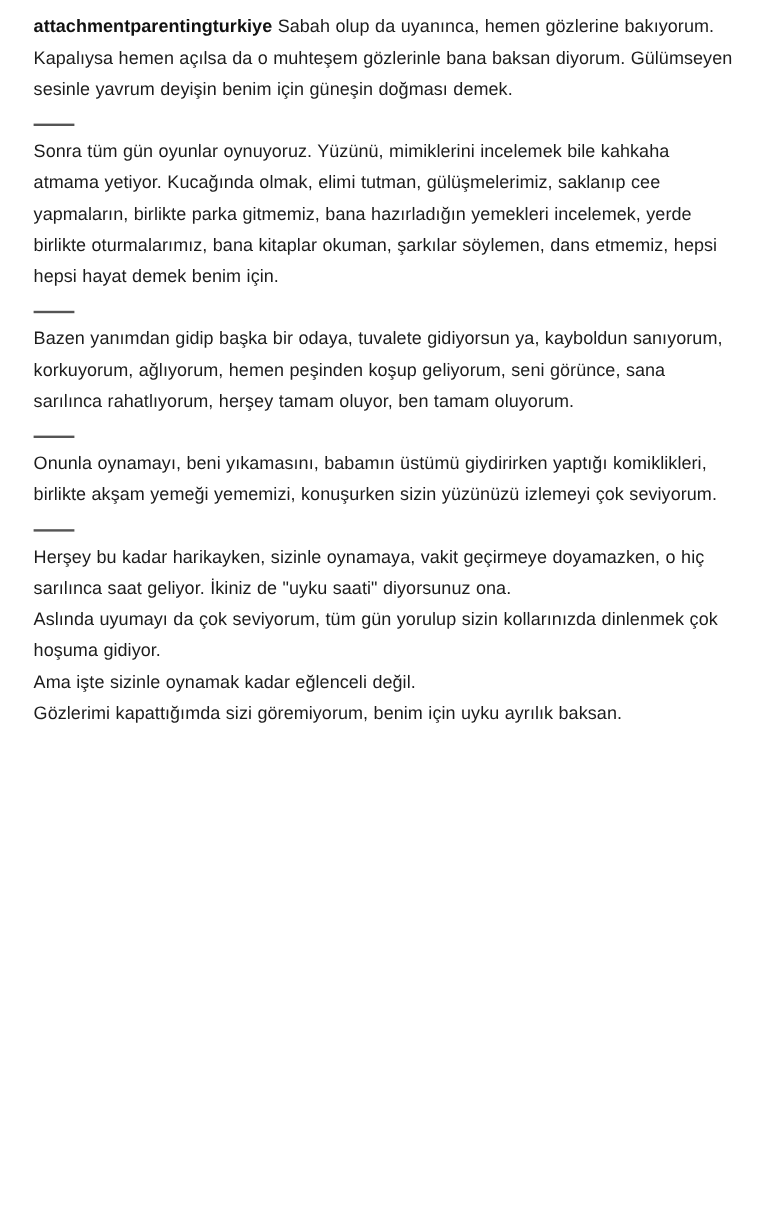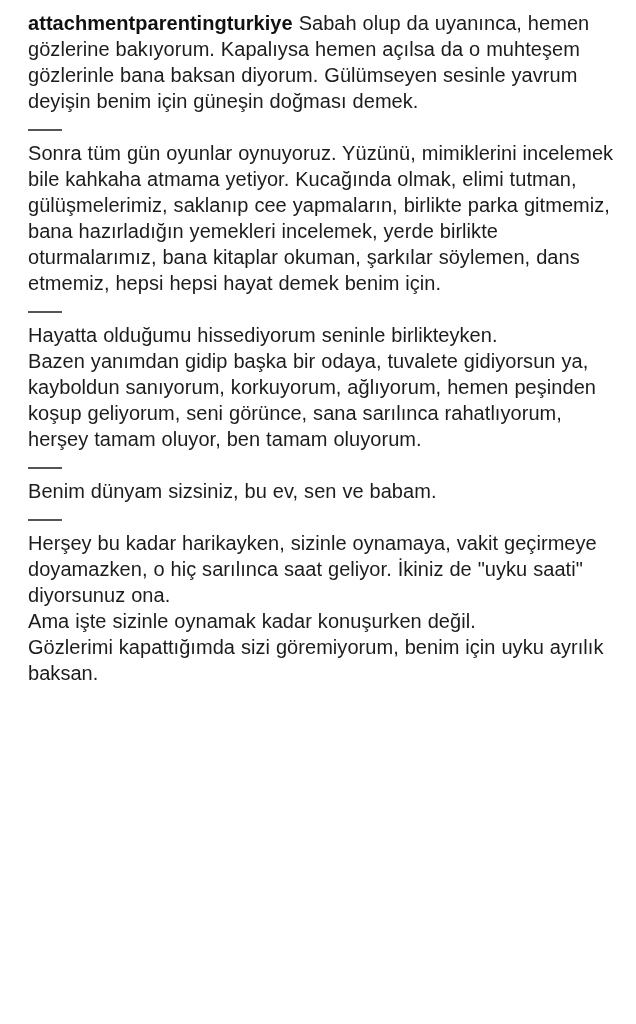--- a/index.html
+++ b/index.html
@@ -18,21 +18,21 @@
     padding: 10px 22px 0 28px;
     box-sizing: border-box;
     width: 636px;
   }
   .username {
     font-weight: bold;
     color: #111111;
   }
   p.para {
     margin: 0;
-    font-size: 20px;
+    font-size: 15px;
     line-height: 26px;
     letter-spacing: 0.05px;
     color: #1c1c1c;
     word-spacing: 0.3px;
   }
   .divider {
     width: 34px;
     height: 0;
     border-top: 2px solid #555555;
     margin: 15px 0 9px 0;
@@ -51,29 +51,29 @@
   </div>
 
 
   <div class="block">
     <div class="divider"></div>
     <p class="para">Sonra tüm gün oyunlar oynuyoruz. Yüzünü, mimiklerini incelemek bile kahkaha atmama yetiyor. Kucağında olmak, elimi tutman, gülüşmelerimiz, saklanıp cee yapmaların, birlikte parka gitmemiz, bana hazırladığın yemekleri incelemek, yerde birlikte oturmalarımız, bana kitaplar okuman, şarkılar söylemen, dans etmemiz, hepsi hepsi hayat demek benim için.</p>
   </div>
 
   <div class="block">
     <div class="divider"></div>
-    <p class="para">Hayatta olduğumu hissediyorum seninle birlikteyken.</p>
     <p class="para">Bazen yanımdan gidip başka bir odaya, tuvalete gidiyorsun ya, kayboldun sanıyorum, korkuyorum, ağlıyorum, hemen peşinden koşup geliyorum, seni görünce, sana sarılınca rahatlıyorum, herşey tamam oluyor, ben tamam oluyorum.</p>
   </div>
 
   <div class="block">
     <div class="divider"></div>
-    <p class="para">Benim dünyam sizsiniz, bu ev, sen ve babam.</p>
+    <p class="para">Onunla oynamayı, beni yıkamasını, babamın üstümü giydirirken yaptığı komiklikleri, birlikte akşam yemeği yememizi, konuşurken sizin yüzünüzü izlemeyi çok seviyorum.</p>
   </div>
 
   <div class="block">
     <div class="divider"></div>
     <p class="para">Herşey bu kadar harikayken, sizinle oynamaya, vakit geçirmeye doyamazken, o hiç sarılınca saat geliyor. İkiniz de "uyku saati" diyorsunuz ona.</p>
-    <p class="para">Ama işte sizinle oynamak kadar konuşurken değil.</p>
+    <p class="para">Aslında uyumayı da çok seviyorum, tüm gün yorulup sizin kollarınızda dinlenmek çok hoşuma gidiyor.</p>
+    <p class="para">Ama işte sizinle oynamak kadar eğlenceli değil.</p>
     <p class="para">Gözlerimi kapattığımda sizi göremiyorum, benim için uyku ayrılık baksan.</p>
   </div>
 
 </div>
 
 </body></html>

